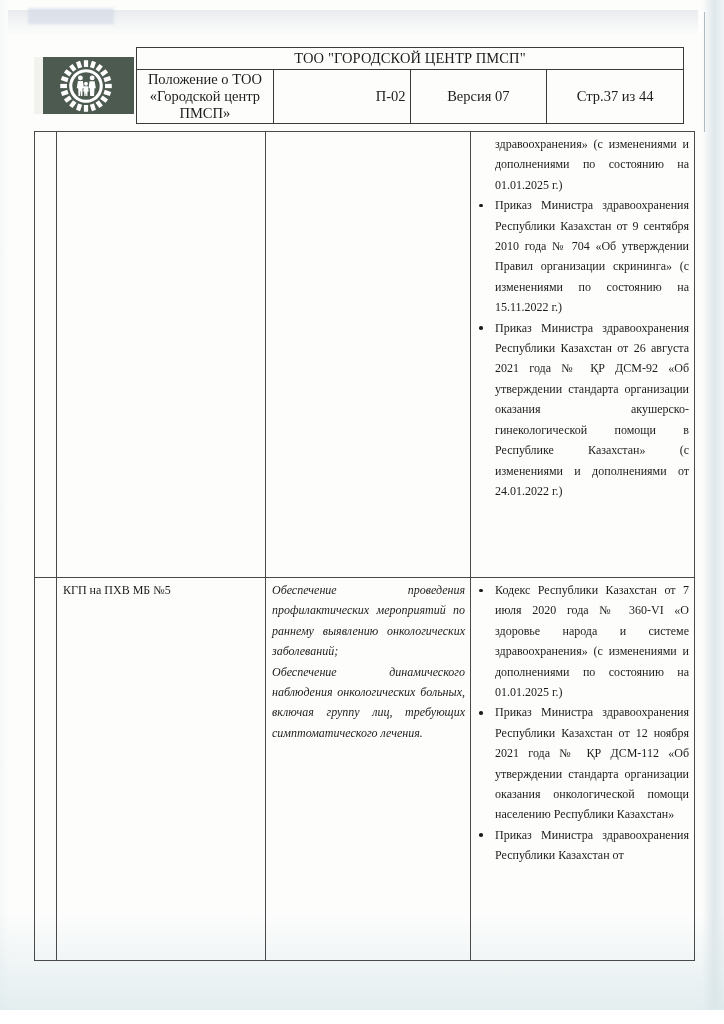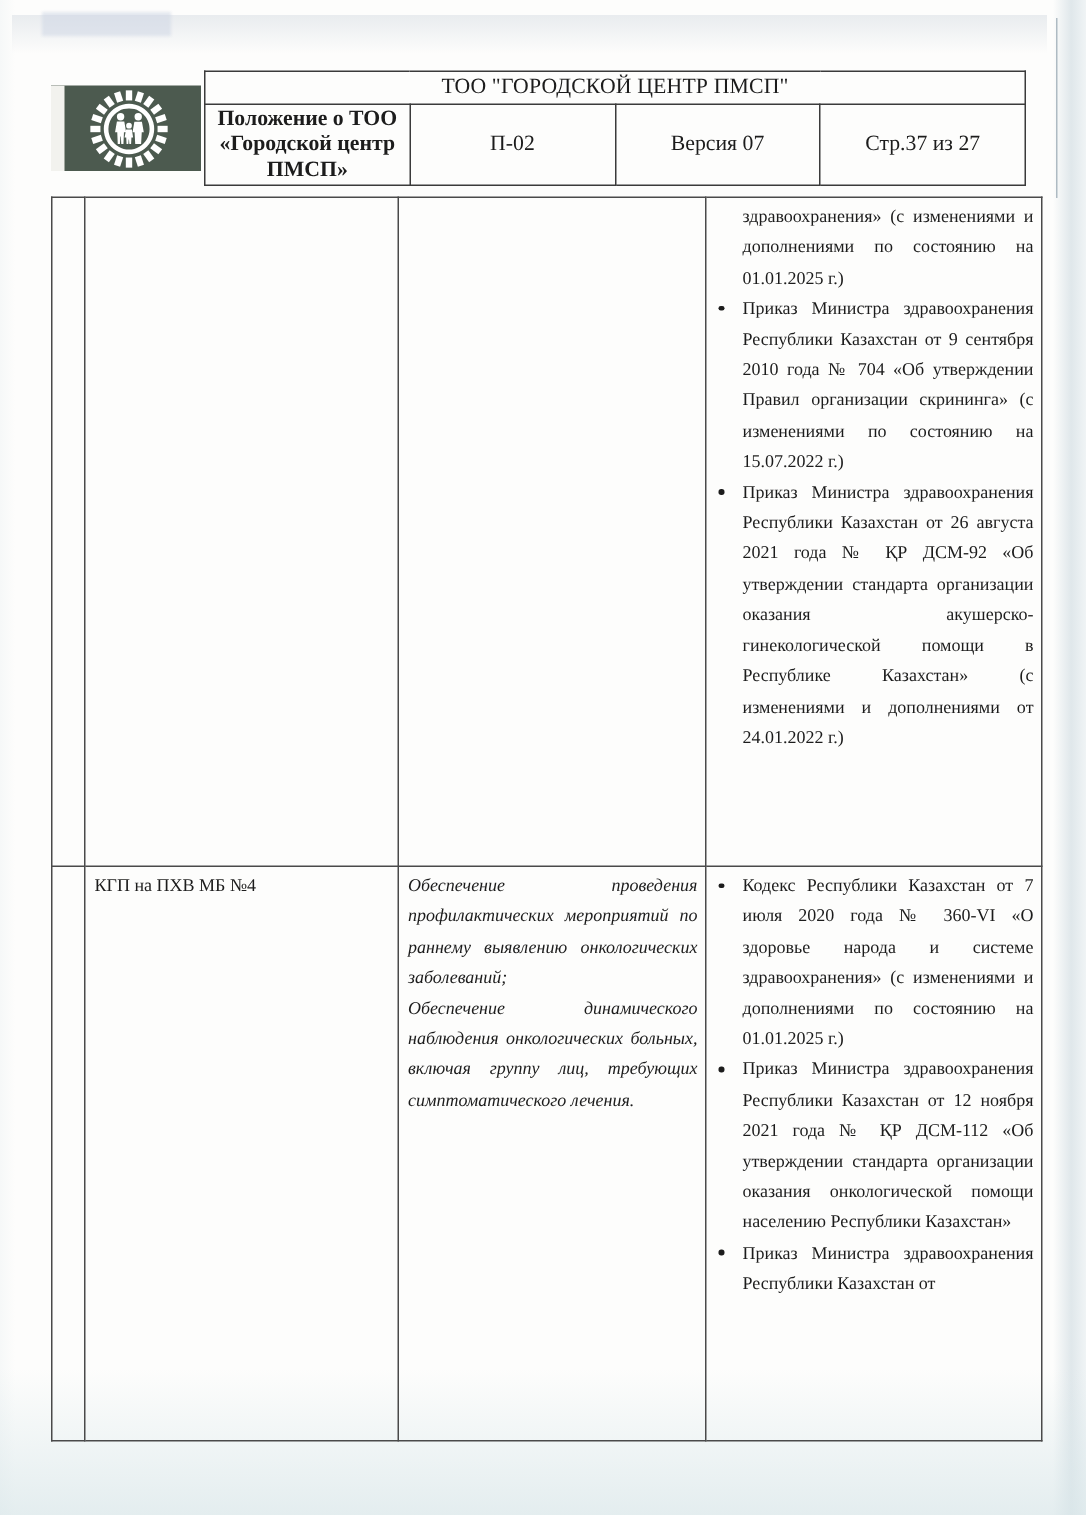--- a/index.html
+++ b/index.html
@@ -117,22 +117,22 @@
   .hdr-title-cell {
     height: 21px;
     font-size: 15px;
     letter-spacing: .1px;
   }
   .hdr-sub-cell {
     height: 36px;
     font-size: 14px;
     padding: 1px 4px !important;
   }
-  .hdr-sub-cell.left-doc { width: 215px; font-weight: bold; }
-  .hdr-sub-cell.code { width: 95px; }
+  .hdr-sub-cell.left-doc { width: 215px; }
+  .hdr-sub-cell.code { width: 95px; text-align: right; }
   .hdr-sub-cell.version { width: 98px; }
   .hdr-sub-cell.pages { width: 140px; }
 
   
   .content-table {
     position: absolute;
     left: 34px;
     top: 131px;
     width: 650px;
     border-collapse: collapse;
@@ -246,44 +246,44 @@
           </g>
         </svg>
       </div>
     </td>
     <td class="hdr-title-cell" colspan="4">ТОО "ГОРОДСКОЙ ЦЕНТР ПМСП"</td>
   </tr>
   <tr>
     <td class="hdr-sub-cell left-doc">Положение о ТОО «Городской центр ПМСП»</td>
     <td class="hdr-sub-cell code">П-02</td>
     <td class="hdr-sub-cell version">Версия  07</td>
-    <td class="hdr-sub-cell pages">Стр.37 из 27</td>
+    <td class="hdr-sub-cell pages">Стр.37 из 44</td>
   </tr>
 </tbody>
   </table>
 
 <table class="content-table">
 
   <tbody>
       <tr class="row-top">
     <td class="col-num"></td>
     <td class="col-org"></td>
     <td class="col-task"></td>
     <td class="col-docs">
       <div class="cont-text">здравоохранения»  (с изменениями и дополнениями по состоянию на 01.01.2025 г.)</div>
       <ul class="doc-list">
-        <li>Приказ Министра здравоохранения Республики Казахстан от 9 сентября 2010 года № 704 «Об утверждении Правил организации скрининга» (с изменениями по состоянию на 15.07.2022 г.)</li>
+        <li>Приказ Министра здравоохранения Республики Казахстан от 9 сентября 2010 года № 704 «Об утверждении Правил организации скрининга» (с изменениями по состоянию на 15.11.2022 г.)</li>
         <li>Приказ Министра здравоохранения Республики Казахстан от 26 августа 2021 года № ҚР ДСМ-92 «Об утверждении стандарта организации оказания акушерско-гинекологической помощи в Республике Казахстан» (с изменениями и дополнениями от 24.01.2022 г.)</li>
       </ul>
     </td>
   </tr>
 
   <tr class="row-second">
     <td class="col-num"></td>
-    <td class="col-org">КГП на ПХВ МБ №4</td>
+    <td class="col-org">КГП на ПХВ МБ №5</td>
     <td class="col-task" style="white-space: pre-line;">Обеспечение проведения профилактических мероприятий по раннему выявлению онкологических заболеваний;
 Обеспечение динамического наблюдения онкологических больных, включая группу лиц, требующих симптоматического лечения.</td>
     <td class="col-docs clipped-bottom">
       <ul class="doc-list">
         <li>Кодекс Республики Казахстан от 7 июля 2020 года № 360-VI «О здоровье народа и системе здравоохранения» (с изменениями и дополнениями по состоянию на 01.01.2025 г.)</li>
         <li>Приказ Министра здравоохранения Республики Казахстан от 12 ноября 2021 года № ҚР ДСМ-112 «Об утверждении стандарта организации оказания онкологической помощи населению Республики Казахстан»</li>
         <li>Приказ Министра здравоохранения Республики Казахстан от</li>
       </ul>
     </td>
   </tr>

